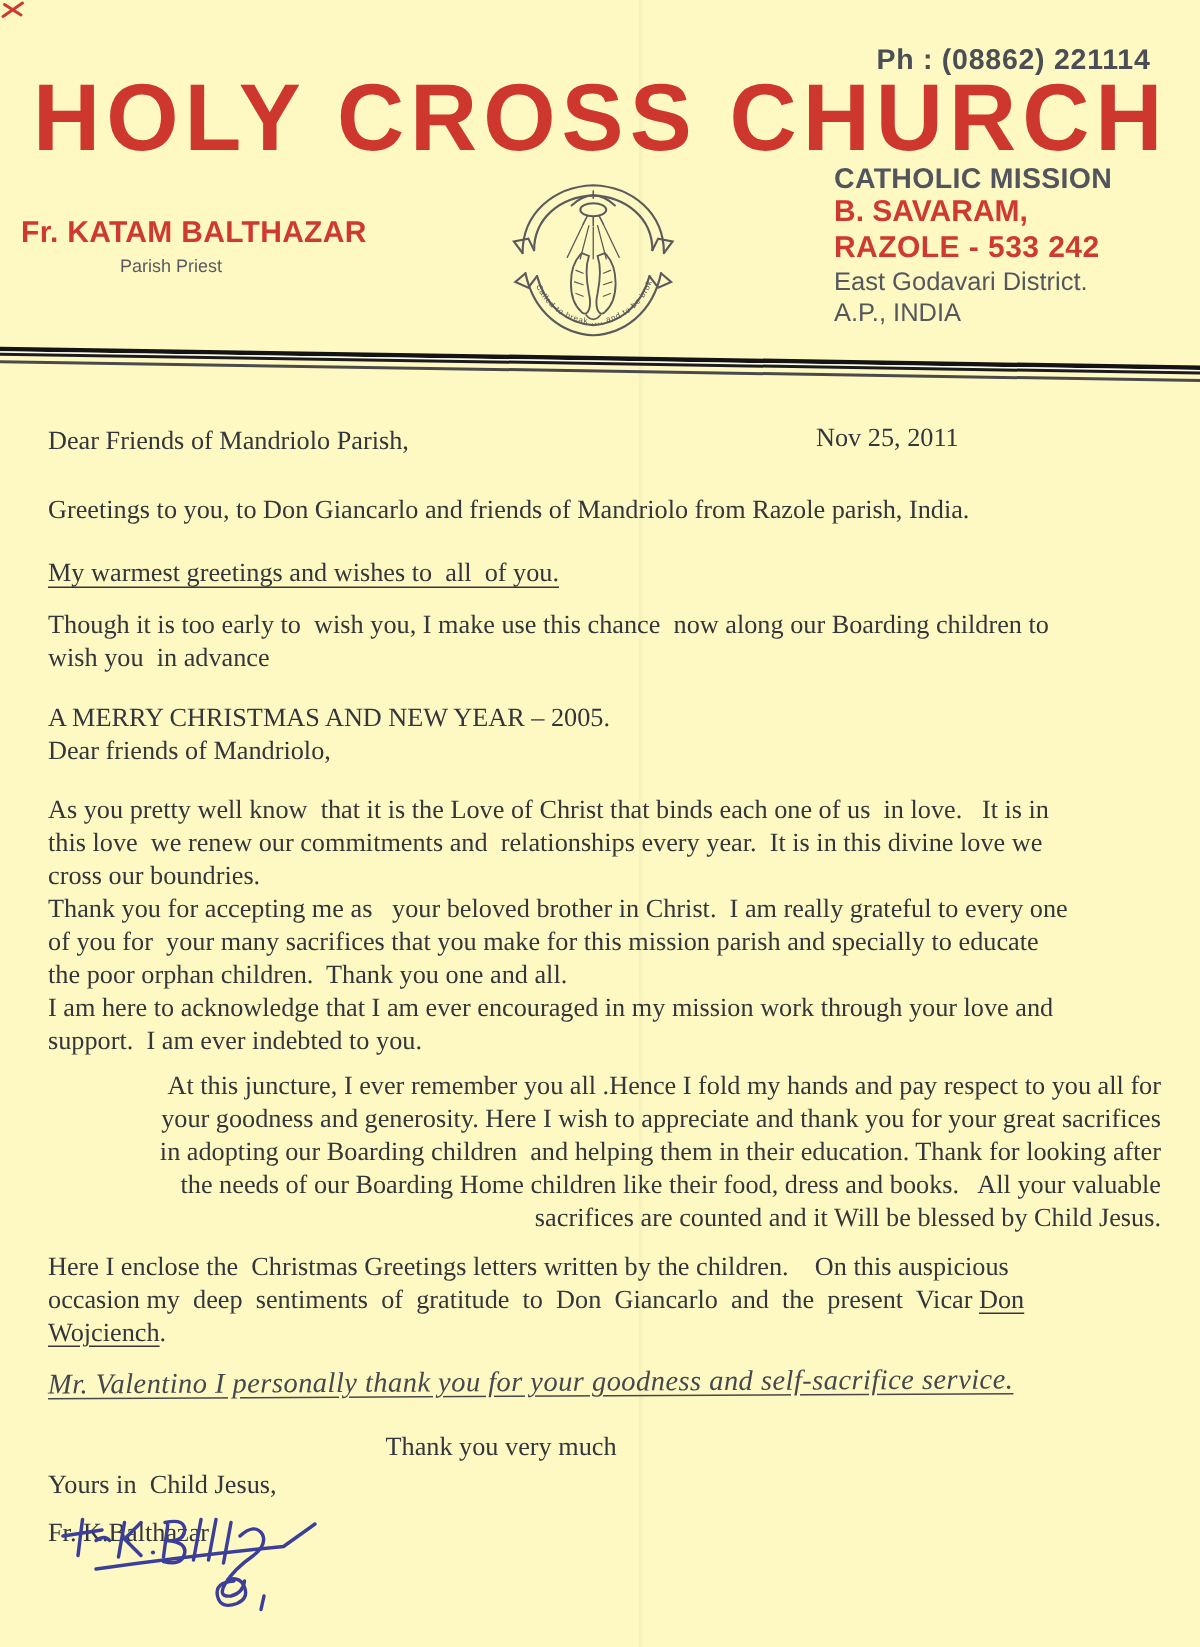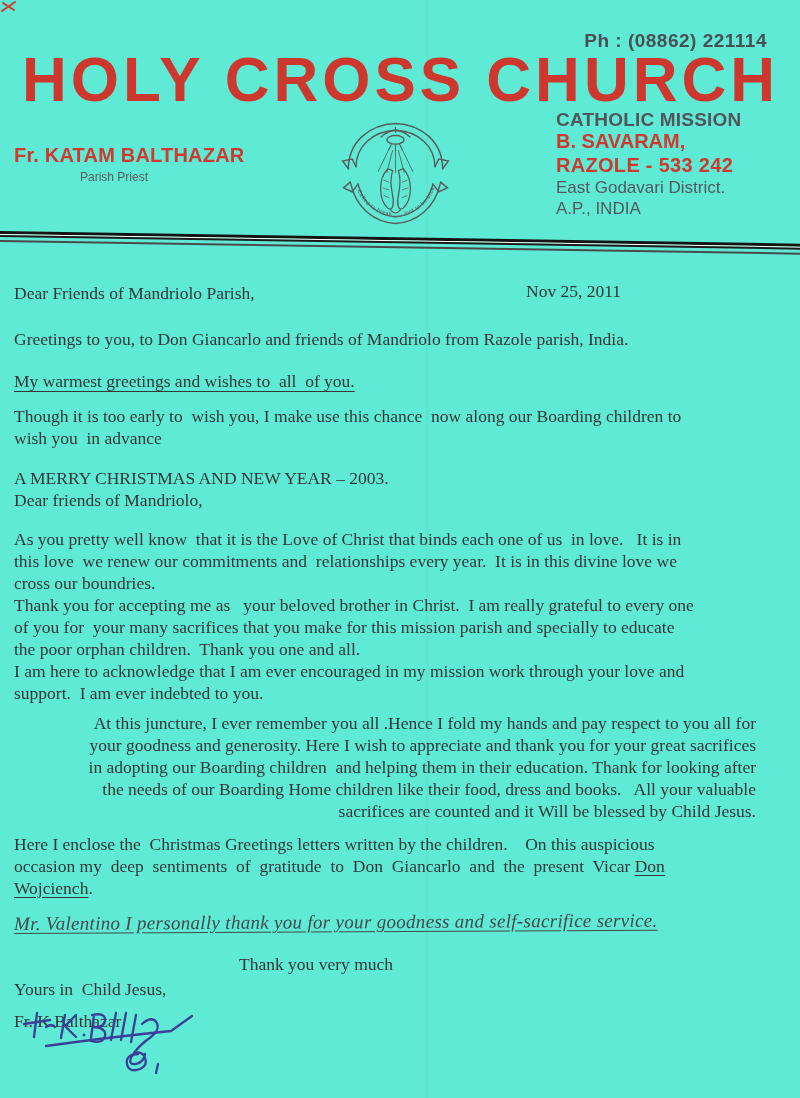--- a/index.html
+++ b/index.html
@@ -1,20 +1,20 @@
 <!DOCTYPE html>
 <html><head>
 <meta charset="utf-8">
 <style>
   html,body{margin:0;padding:0;}
   body{background:#e8e6de;}
   .page{
     position:relative;
     width:800px;height:1098px;
-    background:#5eead4;
+    background:#fef9c3;
     overflow:hidden;
     font-family:"Liberation Serif","DejaVu Serif",serif;
     color:#33363a;
   }
   
   .crease{
     position:absolute;left:426px;top:0;width:4px;height:100%;
     background:linear-gradient(to right,rgba(120,110,70,0.07),rgba(0,0,0,0));
     pointer-events:none;
   }
@@ -50,21 +50,21 @@
     transform:rotate(0.9deg);transform-origin:left center;
   }
   .divider .l1{height:3px;background:#141414;}
   .divider .l2{height:1px;background:#fcfbf3;}
   .divider .l3{height:2px;background:#1c1c1c;}
   .divider .l4{height:3px;background:transparent;}
   .divider .l5{height:1.5px;background:#4a4a4a;}
   .scan-mark{position:absolute;top:0;left:0;}
   
   .letter{
-    position:absolute;top:282px;left:14px;width:742px;
+    position:absolute;top:282px;left:32px;width:742px;
     font-size:17.5px;line-height:22px;color:#33363a;
   }
   .letter p{margin:0;white-space:pre-wrap;}
   .row1{position:relative;height:22px;}
   .date{position:absolute;left:512px;top:-2px;}
   .greeting{margin-top:24px !important;}
   .ugreet{margin-top:20px !important;text-decoration:underline;text-underline-offset:4px;}
   .early{margin-top:13px !important;}
   .heading{margin-top:18px !important;}
   .love{margin-top:17px !important;}
@@ -164,21 +164,21 @@
       <span class="date">Nov 25, 2011</span>
     </div>
 
     <p class="greeting">Greetings to you, to Don Giancarlo and friends of Mandriolo from Razole parish, India.</p>
 
     <p class="ugreet">My warmest greetings and wishes to  all  of you.</p>
 
     <p class="early">Though it is too early to  wish you, I make use this chance  now along our Boarding children to
 wish you  in advance</p>
 
-    <p class="heading">A MERRY CHRISTMAS AND NEW YEAR – 2003.</p>
+    <p class="heading">A MERRY CHRISTMAS AND NEW YEAR – 2005.</p>
     <p>Dear friends of Mandriolo,</p>
 
     <p class="love">As you pretty well know  that it is the Love of Christ that binds each one of us  in love.   It is in
 this love  we renew our commitments and  relationships every year.  It is in this divine love we
 cross our boundries.</p>
     <p>Thank you for accepting me as   your beloved brother in Christ.  I am really grateful to every one
 of you for  your many sacrifices that you make for this mission parish and specially to educate
 the poor orphan children.  Thank you one and all.</p>
     <p>I am here to acknowledge that I am ever encouraged in my mission work through your love and
 support.  I am ever indebted to you.</p>

